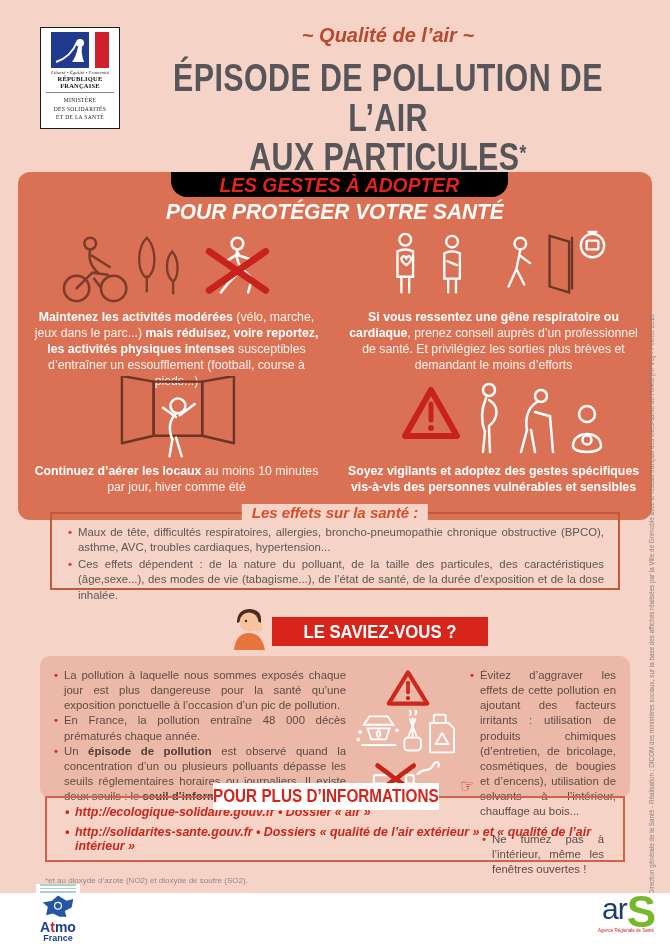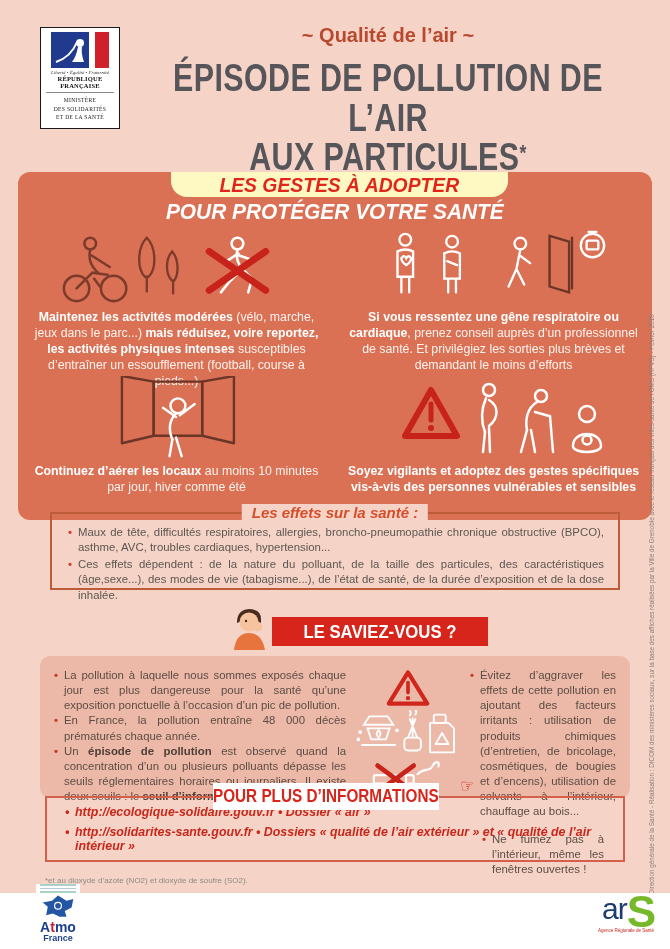--- a/index.html
+++ b/index.html
@@ -6,27 +6,27 @@
   .page{position:relative;width:670px;height:949px;background:#f6d3c7;overflow:hidden;
         font-family:"Liberation Sans","DejaVu Sans",sans-serif;}
   
   .logo-box{position:absolute;left:40px;top:27px;width:78px;height:100px;background:#fff;
             border:1px solid #1a1a1a;display:flex;flex-direction:column;align-items:center;text-align:center;}
   .motto{font-family:"Liberation Serif",serif;font-style:italic;font-size:5px;color:#333;margin-top:2px;}
   .republic{font-family:"Liberation Serif",serif;font-weight:bold;font-size:6.5px;color:#111;letter-spacing:.2px;}
   .logo-div{width:86%;border-top:1px solid #888;margin:3px 0 3px;}
   .ministry{font-family:"Liberation Serif",serif;font-size:5.6px;color:#222;line-height:1.55;letter-spacing:.3px;white-space:pre-line;}
   .header-right{position:absolute;left:118px;top:24px;width:540px;text-align:center;}
-  .tagline{font-size:20px;font-weight:bold;color:#b8492f;}
+  .tagline{font-size:20px;font-weight:bold;font-style:italic;color:#b8492f;}
   .title-line{font-weight:700;color:#55555a;font-size:38px;line-height:1.04;transform:scaleX(.8);letter-spacing:.5px;}
   .title-line .sup{font-size:22px;vertical-align:10px;}
   .t1{margin-top:12px;}
   
   .panel{position:absolute;left:18px;top:172px;width:634px;height:348px;background:#db7154;border-radius:12px;}
-  .tab{position:absolute;left:171px;top:172px;width:337px;height:25px;background:#fef9c3;
+  .tab{position:absolute;left:171px;top:172px;width:337px;height:25px;background:#000000;
        border-radius:0 0 16px 16px;z-index:3;display:flex;align-items:center;justify-content:center;}
   .tab span{font-size:21px;font-weight:800;font-style:italic;color:#e2251b;transform:scaleX(.92);white-space:nowrap;}
   .panel-sub{position:absolute;left:18px;top:199px;width:634px;text-align:center;z-index:2;}
   .panel-sub span{font-size:22px;font-weight:800;font-style:italic;color:#fff;transform:scaleX(.95);display:inline-block;white-space:nowrap;}
   .cells{position:absolute;left:18px;top:228px;width:634px;display:grid;grid-template-columns:1fr 1fr;grid-template-rows:148px 132px;}
   .cell{display:flex;flex-direction:column;align-items:center;justify-content:flex-start;}
   .cell svg{flex:0 0 auto;}
   .cardtext{width:296px;margin-top:4px;text-align:center;font-size:12.3px;line-height:1.3;color:rgba(255,252,249,.93);}
   .cardtext .b{font-weight:bold;color:#fff;}
   

